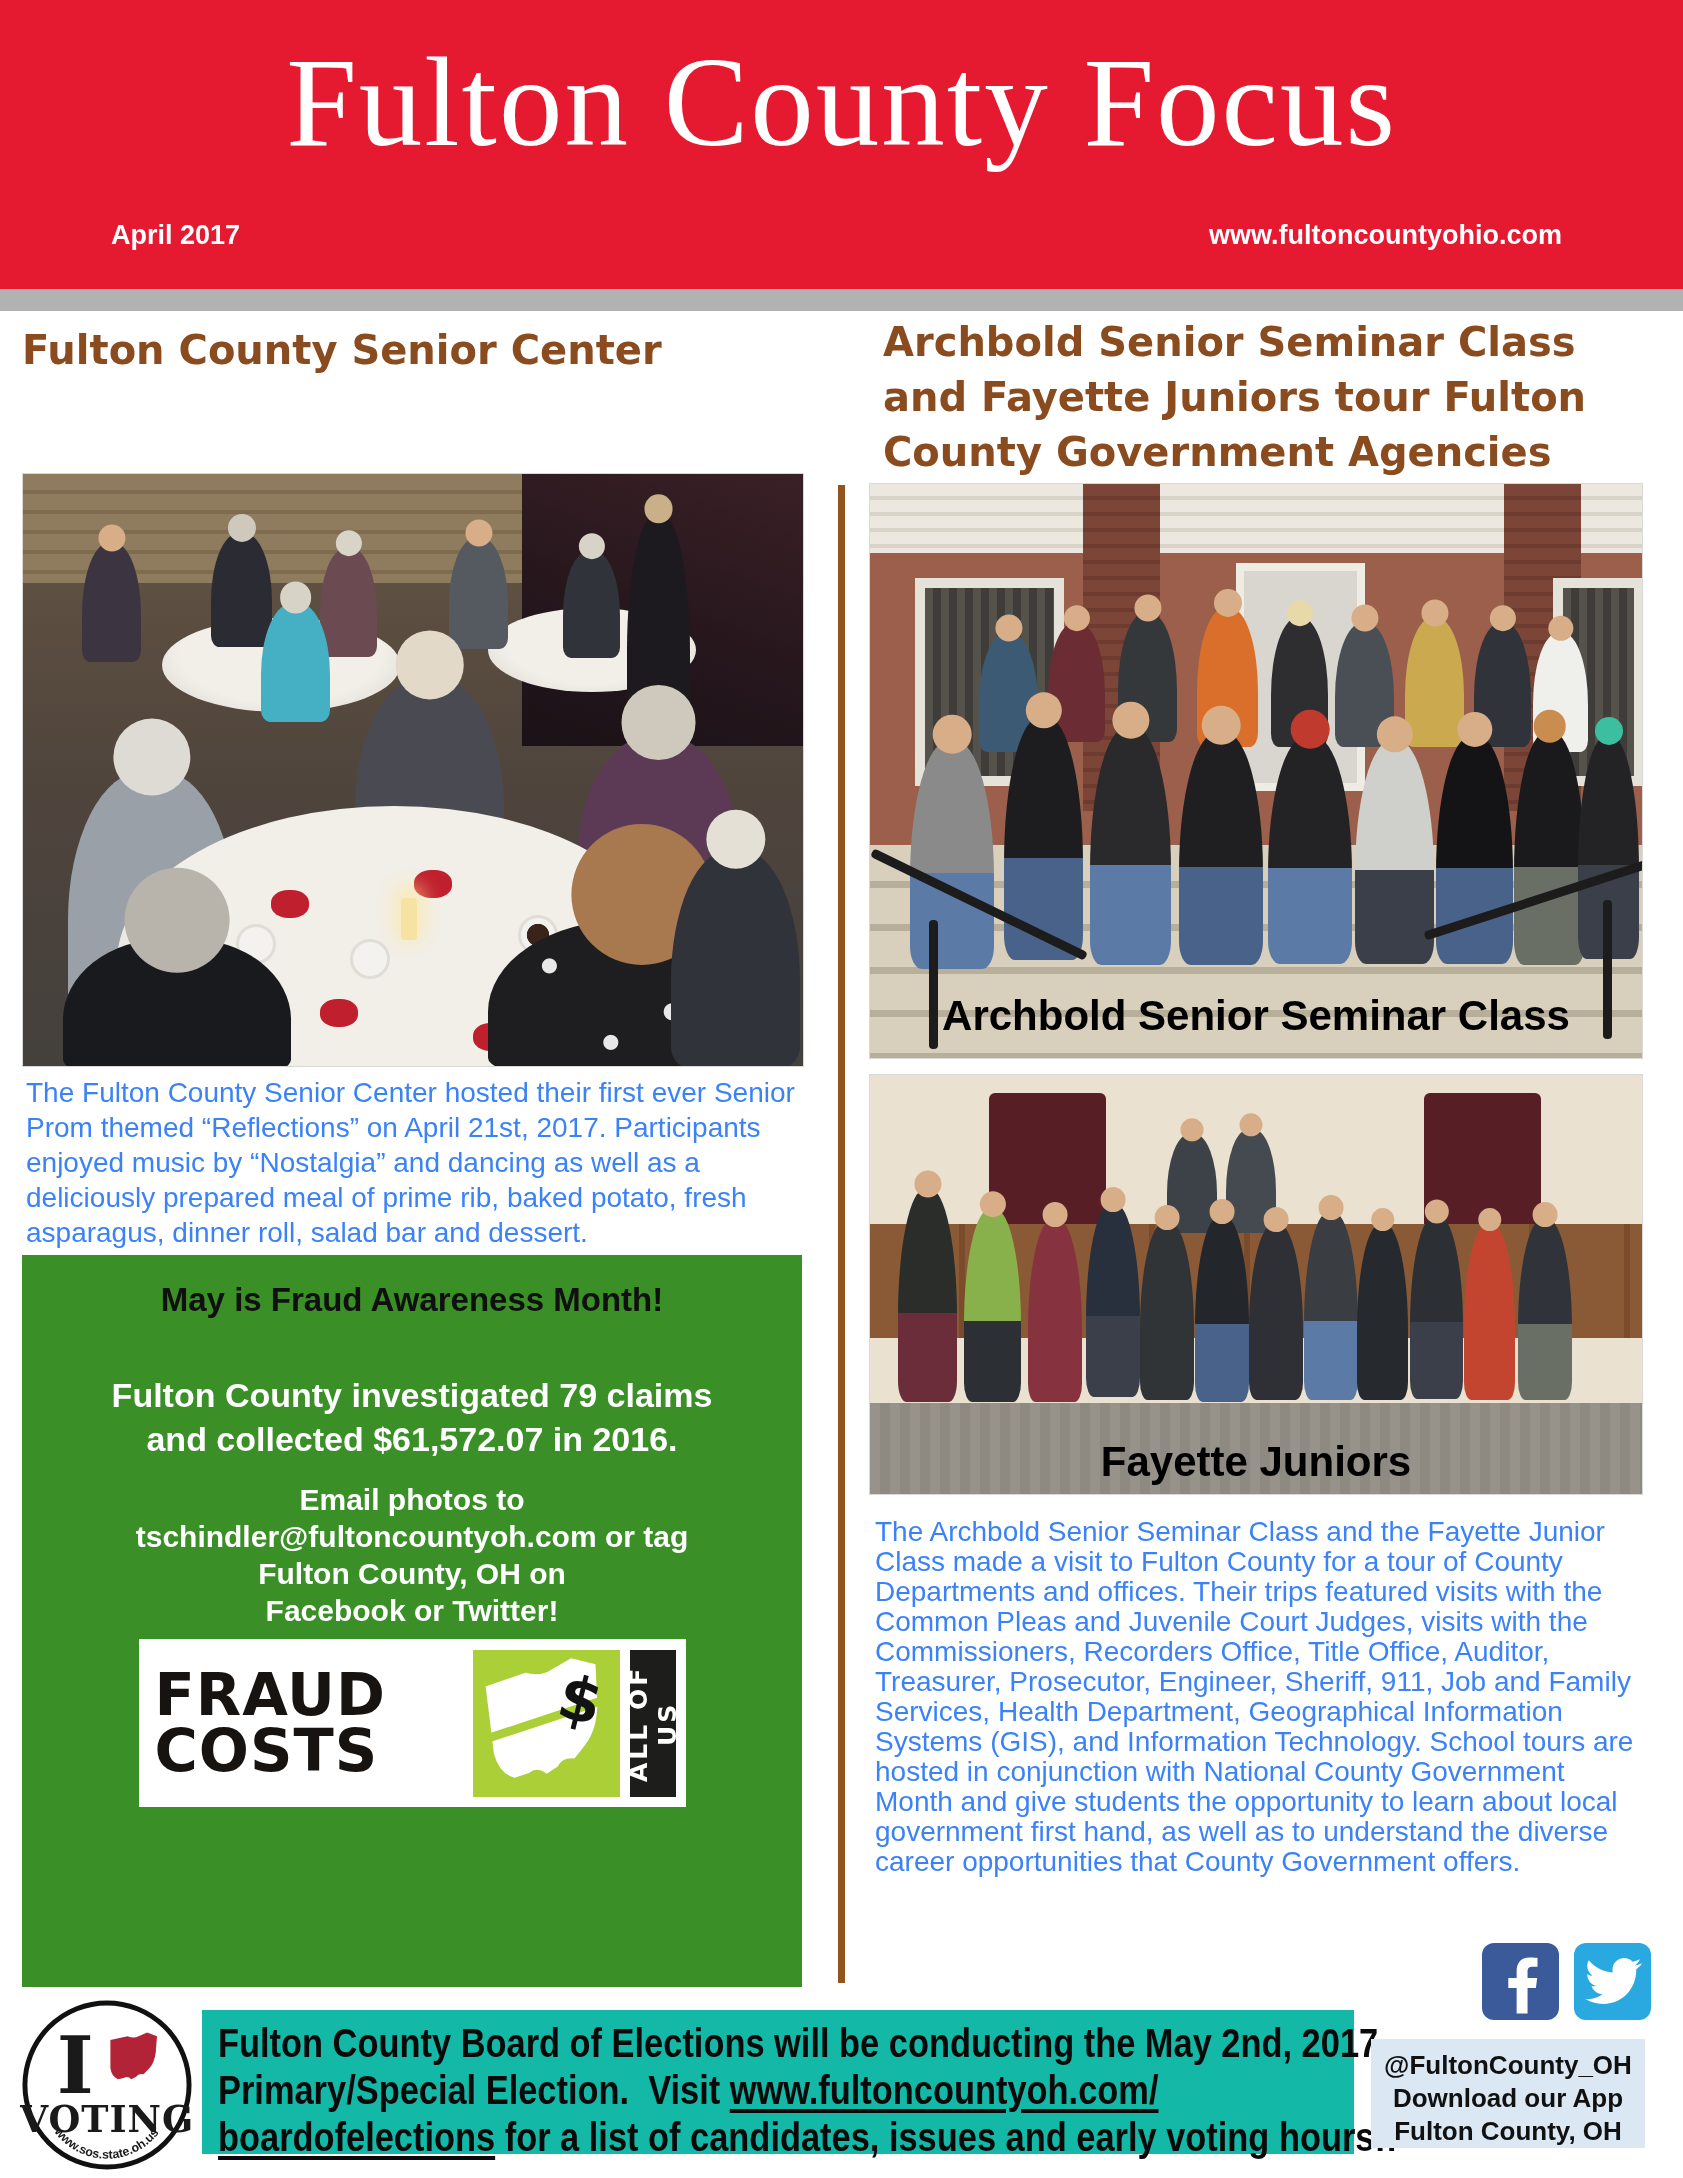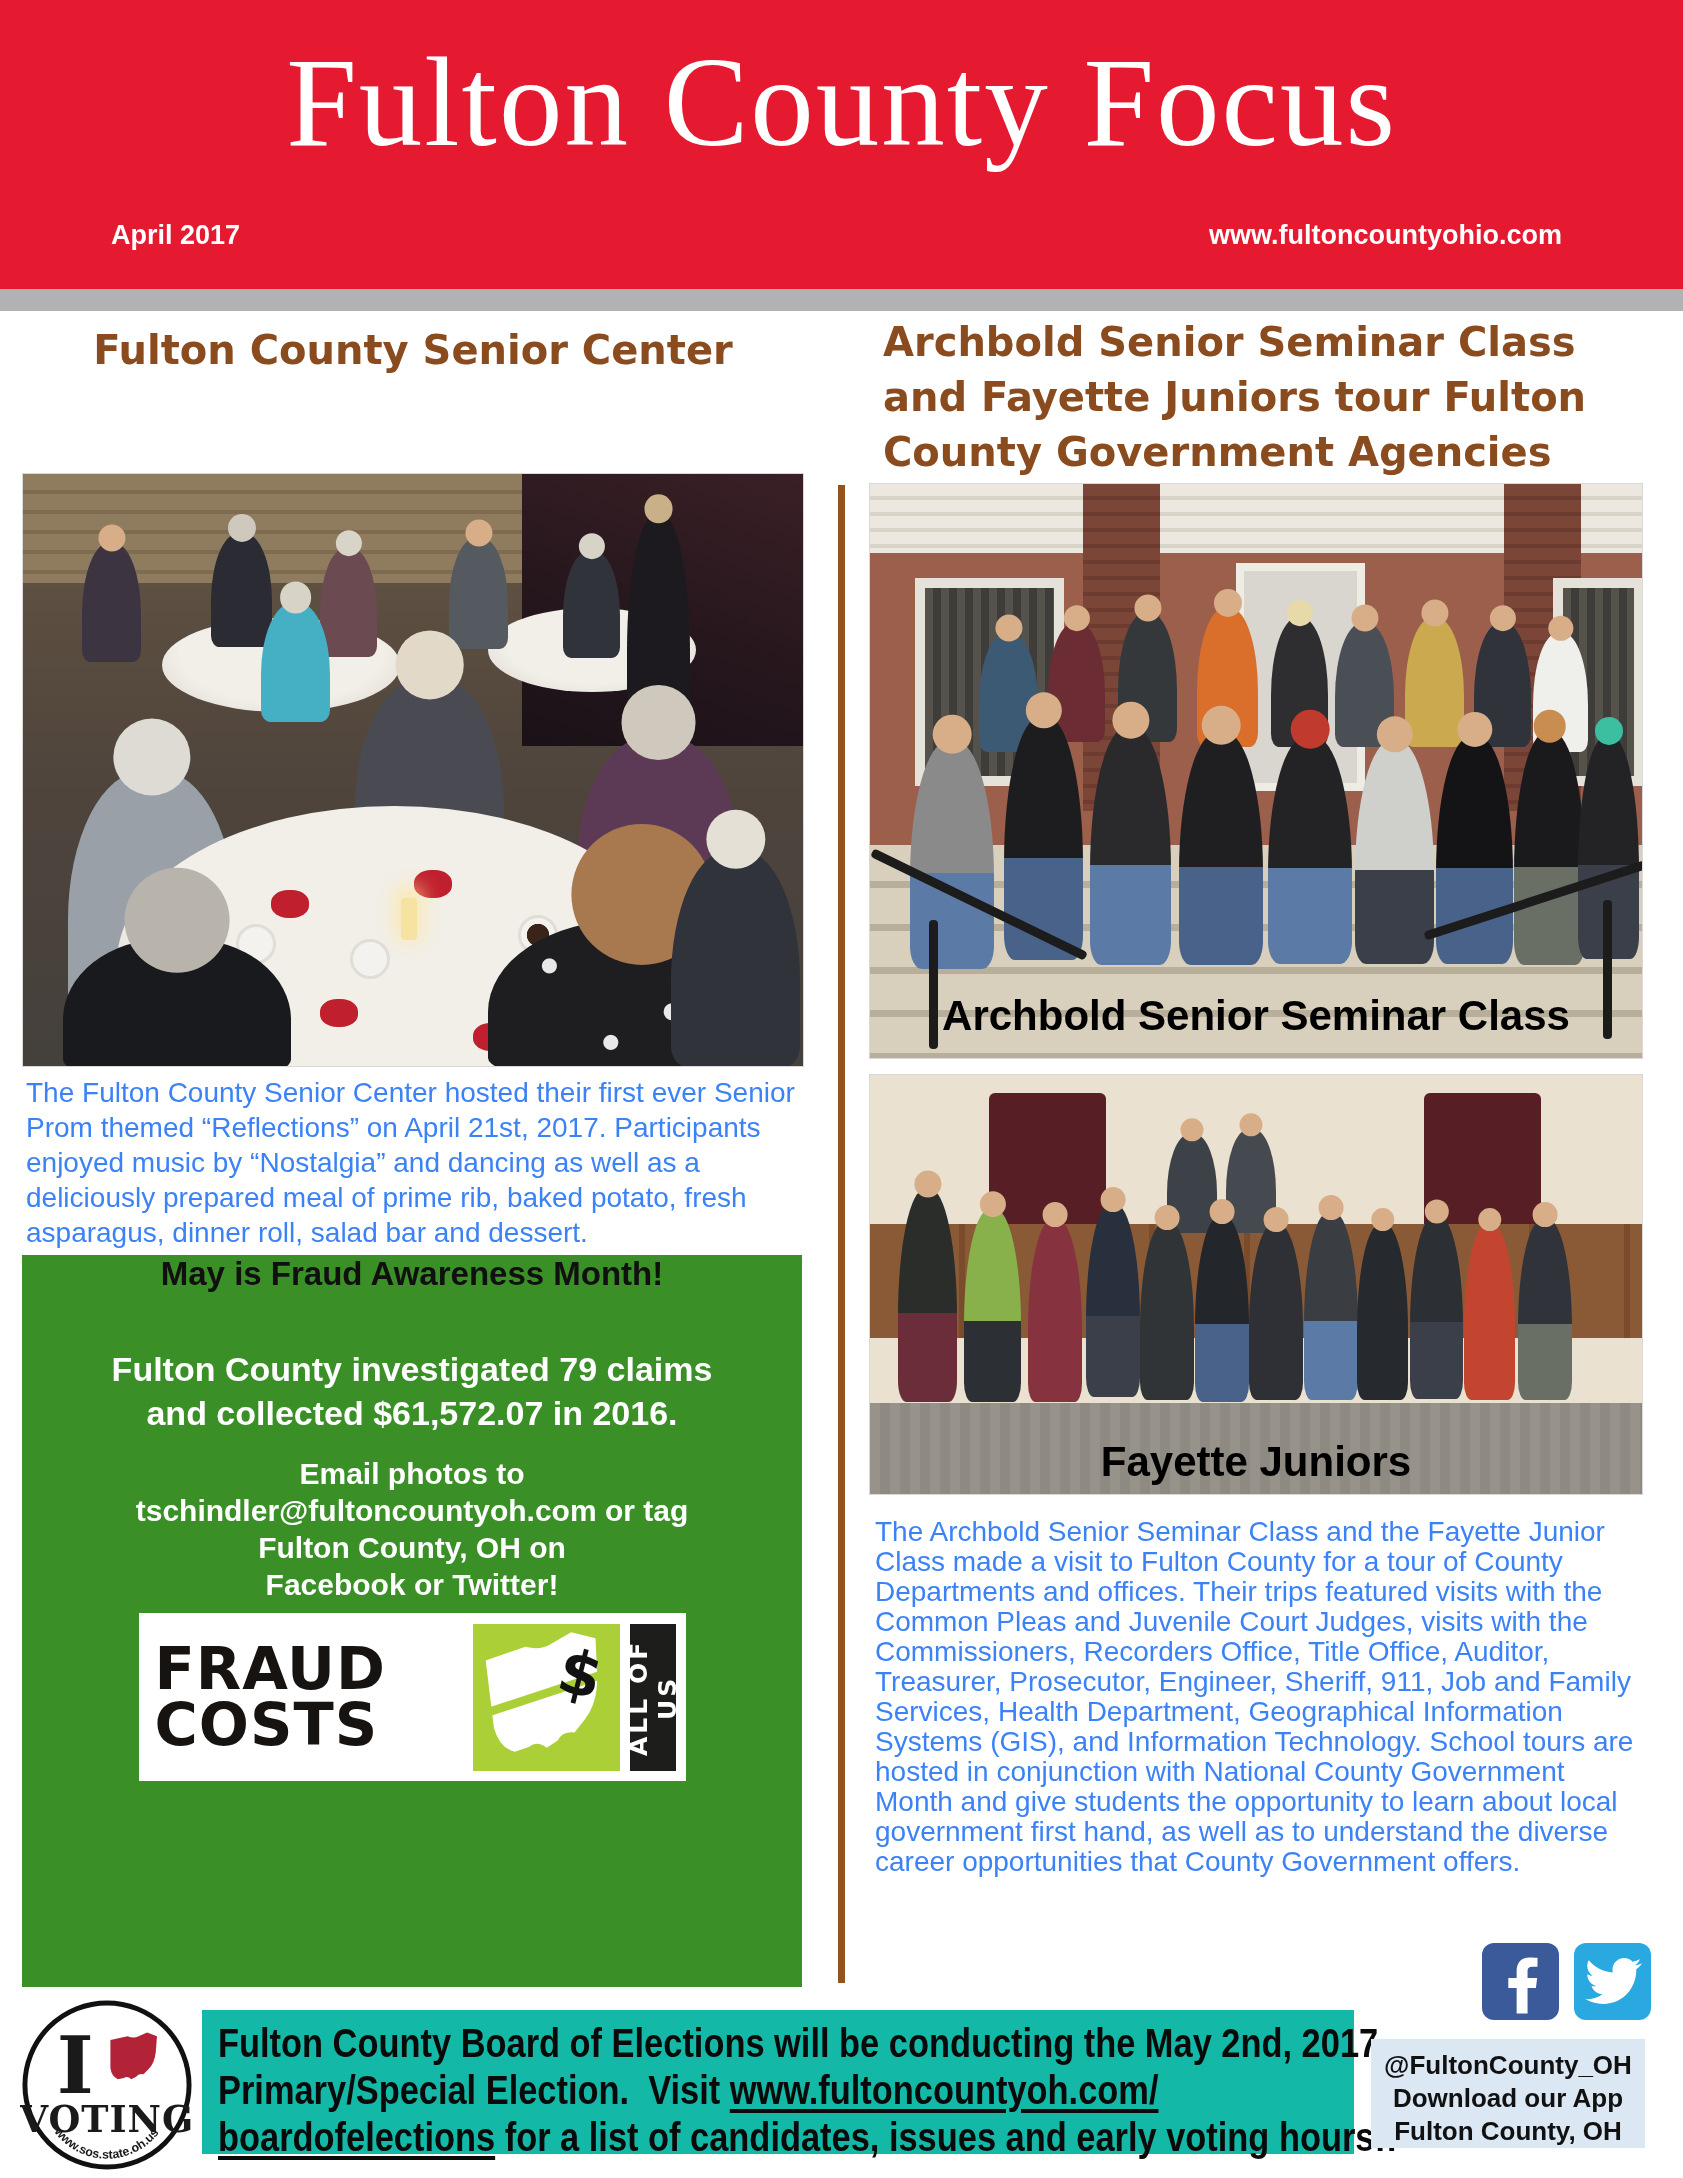--- a/index.html
+++ b/index.html
@@ -12,21 +12,21 @@
             font-family:"Liberation Serif",serif;font-size:127px;font-weight:400;letter-spacing:2px;}
   .hdr-date{position:absolute;left:111px;top:220px;color:#fff;font-size:27px;font-weight:700;}
   .hdr-site{position:absolute;right:121px;top:220px;color:#fff;font-size:27px;font-weight:700;}
   .graybar{position:absolute;left:0;top:289px;width:1683px;height:22px;background:#b2b2b2;}
 
   
   .divider{position:absolute;left:838px;top:485px;width:7px;height:1498px;background:#91541f;}
 
   .headline{color:#8a4b1f;font-family:"DejaVu Sans","Liberation Sans",sans-serif;
             font-weight:700;font-size:40px;line-height:55px;}
-  .lh{position:absolute;left:22px;top:323px;width:782px;text-align:center;}
+  .lh{position:absolute;left:22px;top:323px;width:782px;text-align:left;}
   .rh{position:absolute;left:883px;top:315px;width:762px;text-align:left;}
 
   .bodytext{color:#3b82f6;font-size:28px;line-height:35px;}
   .lpara{position:absolute;left:26px;top:1075px;width:776px;}
   .rpara{position:absolute;left:875px;top:1517px;width:772px;line-height:30px;}
 
   
   .photo{position:absolute;overflow:hidden;border:1px solid #d8d8d8;box-sizing:border-box;}
   .photo1{left:22px;top:473px;width:782px;height:594px;background:linear-gradient(180deg,#6e5f4c 0%,#5c4e40 22%,#4e443c 55%,#44403c 100%);}
   .photo2{left:869px;top:483px;width:774px;height:576px;background:#9c5f4c;}
@@ -66,21 +66,21 @@
   
   .p3-curtain{top:18px;width:117px;height:131px;background:#571e25;border-radius:6px 6px 0 0;}
   .p3-wood{left:0;top:149px;width:100%;height:114px;
      background:repeating-linear-gradient(90deg,#8a5a36 0 89px,#7a4c2c 89px 95px);}
   .p3-carpet{left:0;bottom:0;width:100%;height:91px;
      background:repeating-linear-gradient(90deg,#97938b 0 10px,#8e8a82 10px 20px);}
 
   
   .greenbox{position:absolute;left:22px;top:1255px;width:780px;height:732px;background:#3a8f27;
             text-align:center;color:#fff;font-weight:700;}
-  .gb-head{margin:0;font-size:33px;color:#101010;}
+  .gb-head{margin:0;padding-top:26px;font-size:33px;color:#101010;}
   .gb-claims{margin-top:54px;font-size:34px;line-height:44px;}
   .gb-wear{margin-top:54px;font-size:34px;line-height:44px;}
   .wear-green{color:#90c945;}
   .gb-email{margin-top:20px;font-size:30px;line-height:37px;}
   .fraud-logo{position:relative;margin:10px auto 0;width:547px;height:168px;background:#fff;
               display:flex;align-items:center;padding:0 10px 0 16px;box-sizing:border-box;}
   .fraud-words{flex:1;text-align:left;color:#161310;font-family:"DejaVu Sans",sans-serif;
                font-weight:800;font-size:59px;line-height:.95;letter-spacing:1px;}
   .fraud-ohio{position:relative;width:147px;height:147px;background:#abd037;flex:0 0 auto;}
   .fraud-dollar{position:absolute;right:18px;top:14px;color:#121212;font-weight:800;

